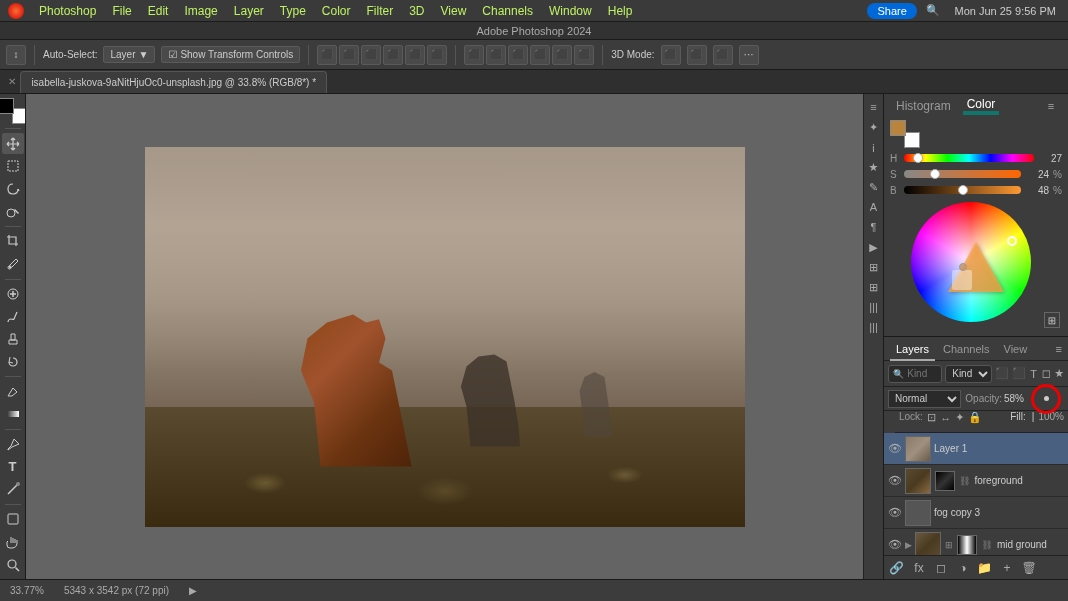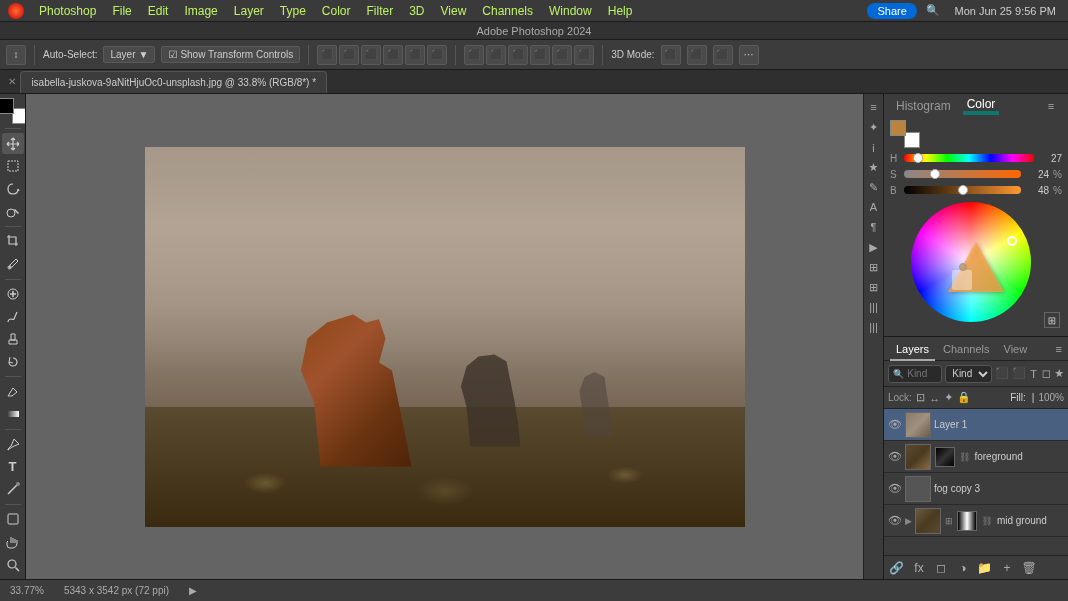--- a/index.html
+++ b/index.html
@@ -435,26 +435,27 @@
     }
     .opacity-row {
       display: flex;
       align-items: center;
       gap: 2px;
     }
     .opacity-label { font-size: 10px; color: #999; }
     .opacity-val { font-size: 10px; color: #ccc; }
     .lock-row {
       display: flex;
-      align-items: center;
+      align-items: flex-start;
       height: 22px;
       padding: 0 4px;
       gap: 4px;
       border-bottom: 1px solid #222;
       font-size: 10px;
+      margin-left: 11px;
     }
     .lock-label { color: #999; }
     .lock-icon { font-size: 11px; cursor: pointer; color: #aaa; }
 
     
     .layers-list {
       flex: 1;
       overflow-y: auto;
       overflow-x: hidden;
     }
@@ -863,20 +864,35 @@
           <select class="layers-kind">
             <option>Kind</option>
           </select>
           <div class="layers-icon-btn">⬛</div>
           <div class="layers-icon-btn">⬛</div>
           <div class="layers-icon-btn">T</div>
           <div class="layers-icon-btn">◻</div>
           <div class="layers-icon-btn">★</div>
         </div>
 
+        <div class="blend-row">
+          <select class="blend-select">
+            <option>Normal</option>
+          </select>
+          <div class="opacity-row">
+            <span class="opacity-label">Opacity:</span>
+            <span class="opacity-val">58%</span>
+          </div>
+
+          <div style="position:relative;width:36px;height:24px;display:flex;align-items:center;justify-content:center;">
+            <div style="width:30px;height:30px;border:3px solid #e00;border-radius:50%;position:relative;display:flex;align-items:center;justify-content:center;">
+              <div style="width:5px;height:5px;background:#ccc;border-radius:50%;"></div>
+            </div>
+          </div>
+        </div>
 
         <div class="lock-row">
           <span class="lock-label">Lock:</span>
           <span class="lock-icon">⊡</span>
           <span class="lock-icon">↔</span>
           <span class="lock-icon">✦</span>
           <span class="lock-icon">🔒</span>
           <div style="flex:1;"></div>
           <span style="font-size:10px;color:#ccc;">Fill:</span>
           <span style="font-size:10px;color:#ccc;margin-left:2px;">|</span>

